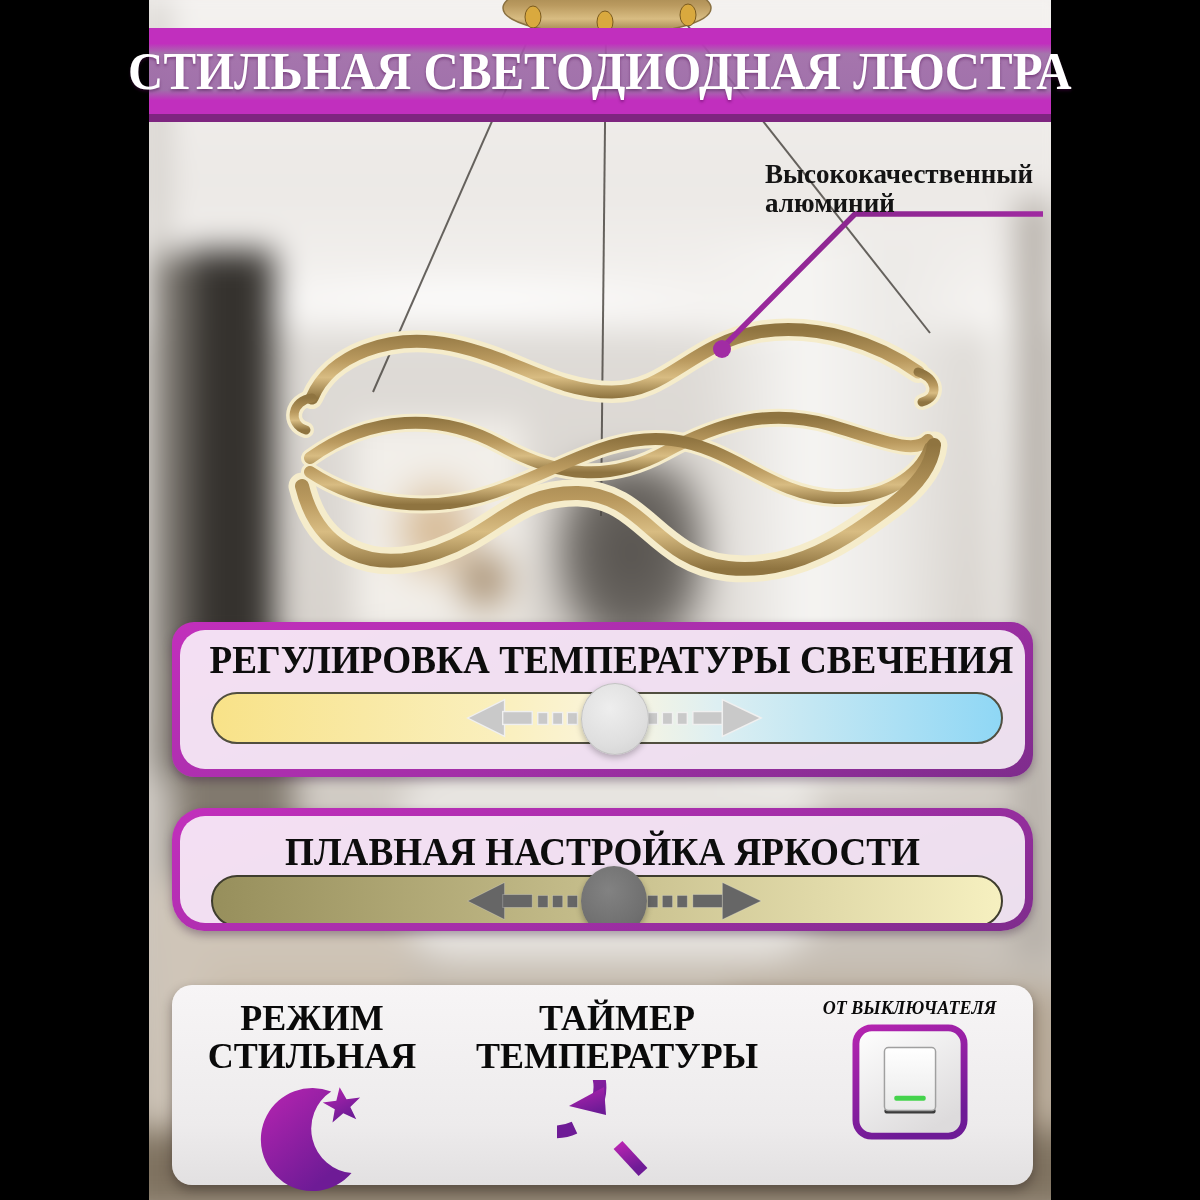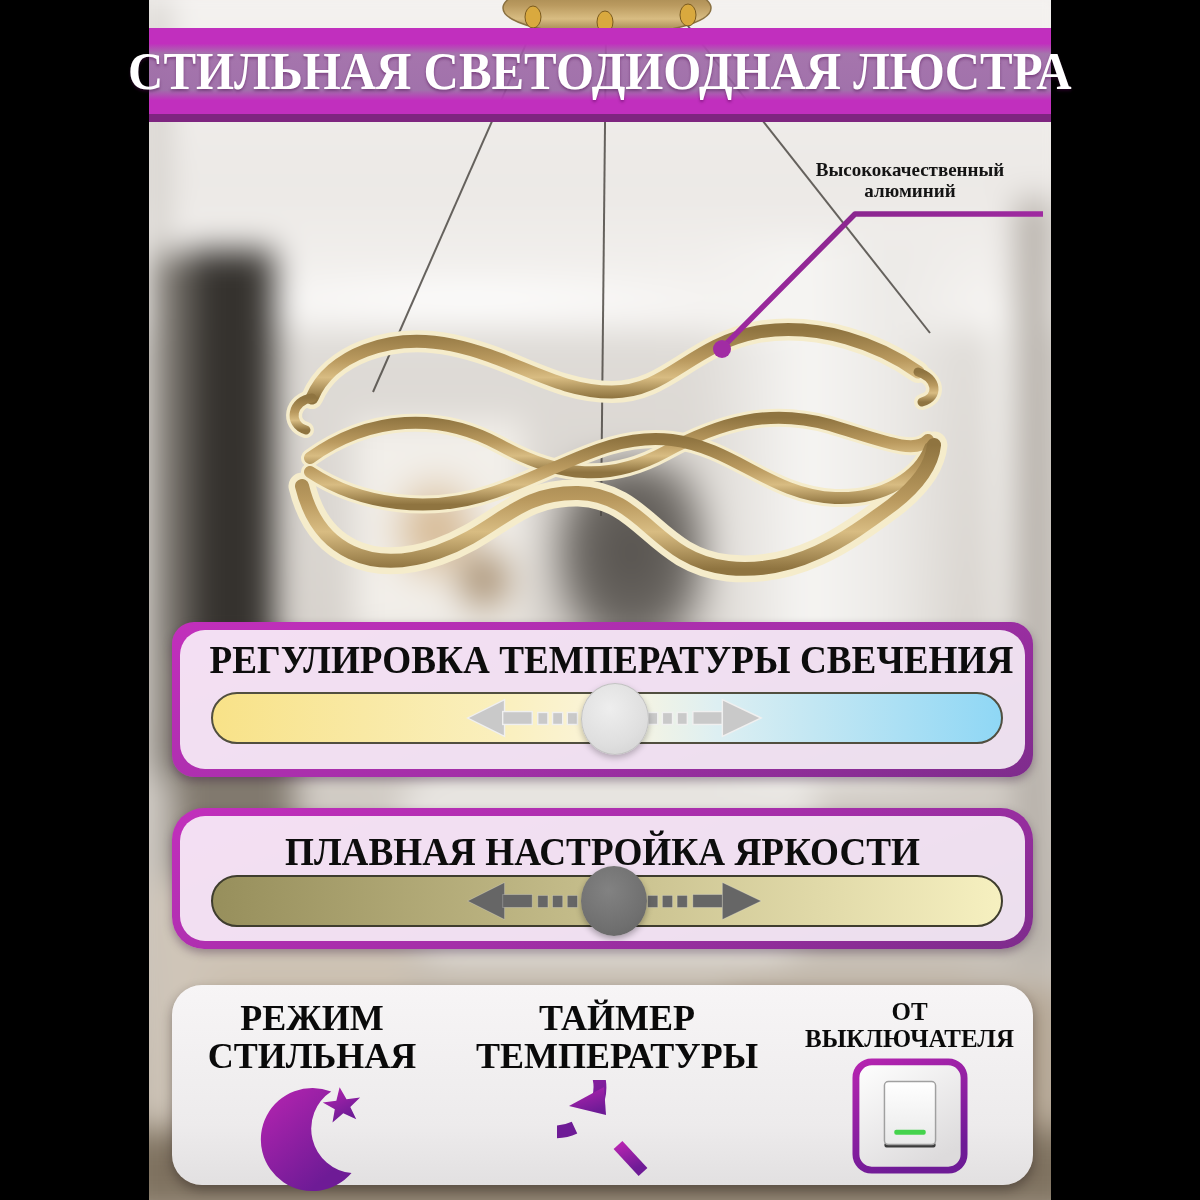--- a/index.html
+++ b/index.html
@@ -40,31 +40,31 @@
   .banner{position:absolute;left:149px;top:28px;width:902px;height:86px;
     background:linear-gradient(180deg,var(--banner-magenta) 0%,var(--banner-magenta) 18%,
       rgba(155,100,164,0.88) 30%,rgba(150,97,162,0.88) 72%,var(--banner-magenta) 84%,var(--banner-magenta) 100%);
     border-bottom:8px solid var(--banner-underline);
     display:flex;align-items:center;justify-content:center;}
   .banner-title{color:#fff;font-weight:bold;font-size:52px;white-space:nowrap;
     transform:scaleX(0.94);transform-origin:center;
     text-shadow:0 2px 3px rgba(70,0,70,.45);}
 
   
-  .callout{position:absolute;left:765px;top:160px;width:290px;text-align:center;color:#141414;
-    font-weight:bold;font-size:19px;line-height:1.08;}
+  .callout{position:absolute;left:765px;top:160px;width:290px;text-align:left;color:#141414;
+    font-weight:bold;font-size:27px;line-height:1.08;}
 
   
   .panel{position:absolute;left:172px;width:861px;border-radius:32px;padding:8px;box-sizing:border-box;
     background:linear-gradient(160deg,var(--panel-border-top) 0%,#A32FA8 55%,var(--panel-border-bottom) 100%);
     box-shadow:0 4px 10px rgba(40,10,45,.35);}
   .panel-inner{position:relative;width:100%;height:100%;border-radius:25px;
     background:rgba(250,248,250,0.88);overflow:hidden;}
   .panel.temperature{top:622px;height:155px;border-radius:22px;}
-  .panel.brightness{top:808px;height:141px;}
+  .panel.brightness{top:808px;height:123px;}
   .panel-title{position:absolute;left:0;right:0;text-align:center;color:#0D0D0D;font-weight:bold;
     font-size:40px;white-space:nowrap;transform:scaleX(0.93);transform-origin:center;}
   .panel.temperature .panel-title{top:6px;}
   .panel.brightness .panel-title{top:12px;}
   .slider{position:absolute;left:31px;width:792px;height:52px;border-radius:27px;border:2px solid #514F3F;
     box-sizing:border-box;}
   .panel.temperature .slider{top:62px;
     background:linear-gradient(90deg,var(--temp-warm) 0%,#FAF0C0 38%,var(--temp-mid) 52%,#DDEFF2 64%,var(--temp-cool) 100%);}
   .panel.brightness .slider{top:59px;border-color:#3F3D2E;
     background:linear-gradient(90deg,var(--bright-dark) 0%,var(--bright-mid) 55%,var(--bright-light) 100%);}
@@ -72,29 +72,29 @@
   .knob{position:absolute;width:66px;height:70px;border-radius:50%;}
   .slider .knob{left:368px;top:-11px;}
   .knob.light{background:radial-gradient(circle at 42% 35%,#EEEEEE 0%,var(--temp-knob) 60%,#CFCFCF 100%);
     border:1px solid #C2C2C2;box-shadow:0 3px 6px rgba(0,0,0,.25);}
   .knob.dark{background:radial-gradient(circle at 42% 35%,#828282 0%,var(--bright-knob) 65%,#616161 100%);
     box-shadow:0 3px 6px rgba(0,0,0,.3);}
   .arrow1{fill:var(--temp-arrow);stroke:#F0F0F0;stroke-width:1.5;}
   .arrow2{fill:var(--bright-arrow);stroke:rgba(255,255,255,.25);stroke-width:1;}
 
   
-  .features{position:absolute;left:172px;top:985px;width:861px;height:200px;border-radius:30px;
+  .features{position:absolute;left:172px;top:985px;width:861px;height:200px;border-radius:20px;
     background:linear-gradient(180deg,#F7F5F6 0%,#EDEBEC 70%,#E2E0E1 100%);
     box-shadow:0 5px 12px rgba(30,20,20,.4);}
   .feature{position:absolute;top:0;height:100%;text-align:center;}
   .feature.f1{left:0;width:280px;}
   .feature.f2{left:280px;width:330px;}
   .feature.f3{left:614px;width:247px;}
   .feature-title{margin-top:14px;color:#0A0A0A;font-weight:bold;font-size:36px;line-height:1.06;}
-  .feature-title .small{font-size:25px;}
+  .feature-title .small{font-size:18px;font-style:italic;}
   .feature-icon{margin-top:4px;height:120px;display:flex;align-items:center;justify-content:center;}
   .purple-fill{fill:url(#purpgrad);}
   .purple-stroke{stroke:url(#purpgrad);fill:none;}
 </style>
 </head>
 <body>
 
 <div class="stage">
   <div class="letterbox left"></div>
   <div class="letterbox right"></div>

